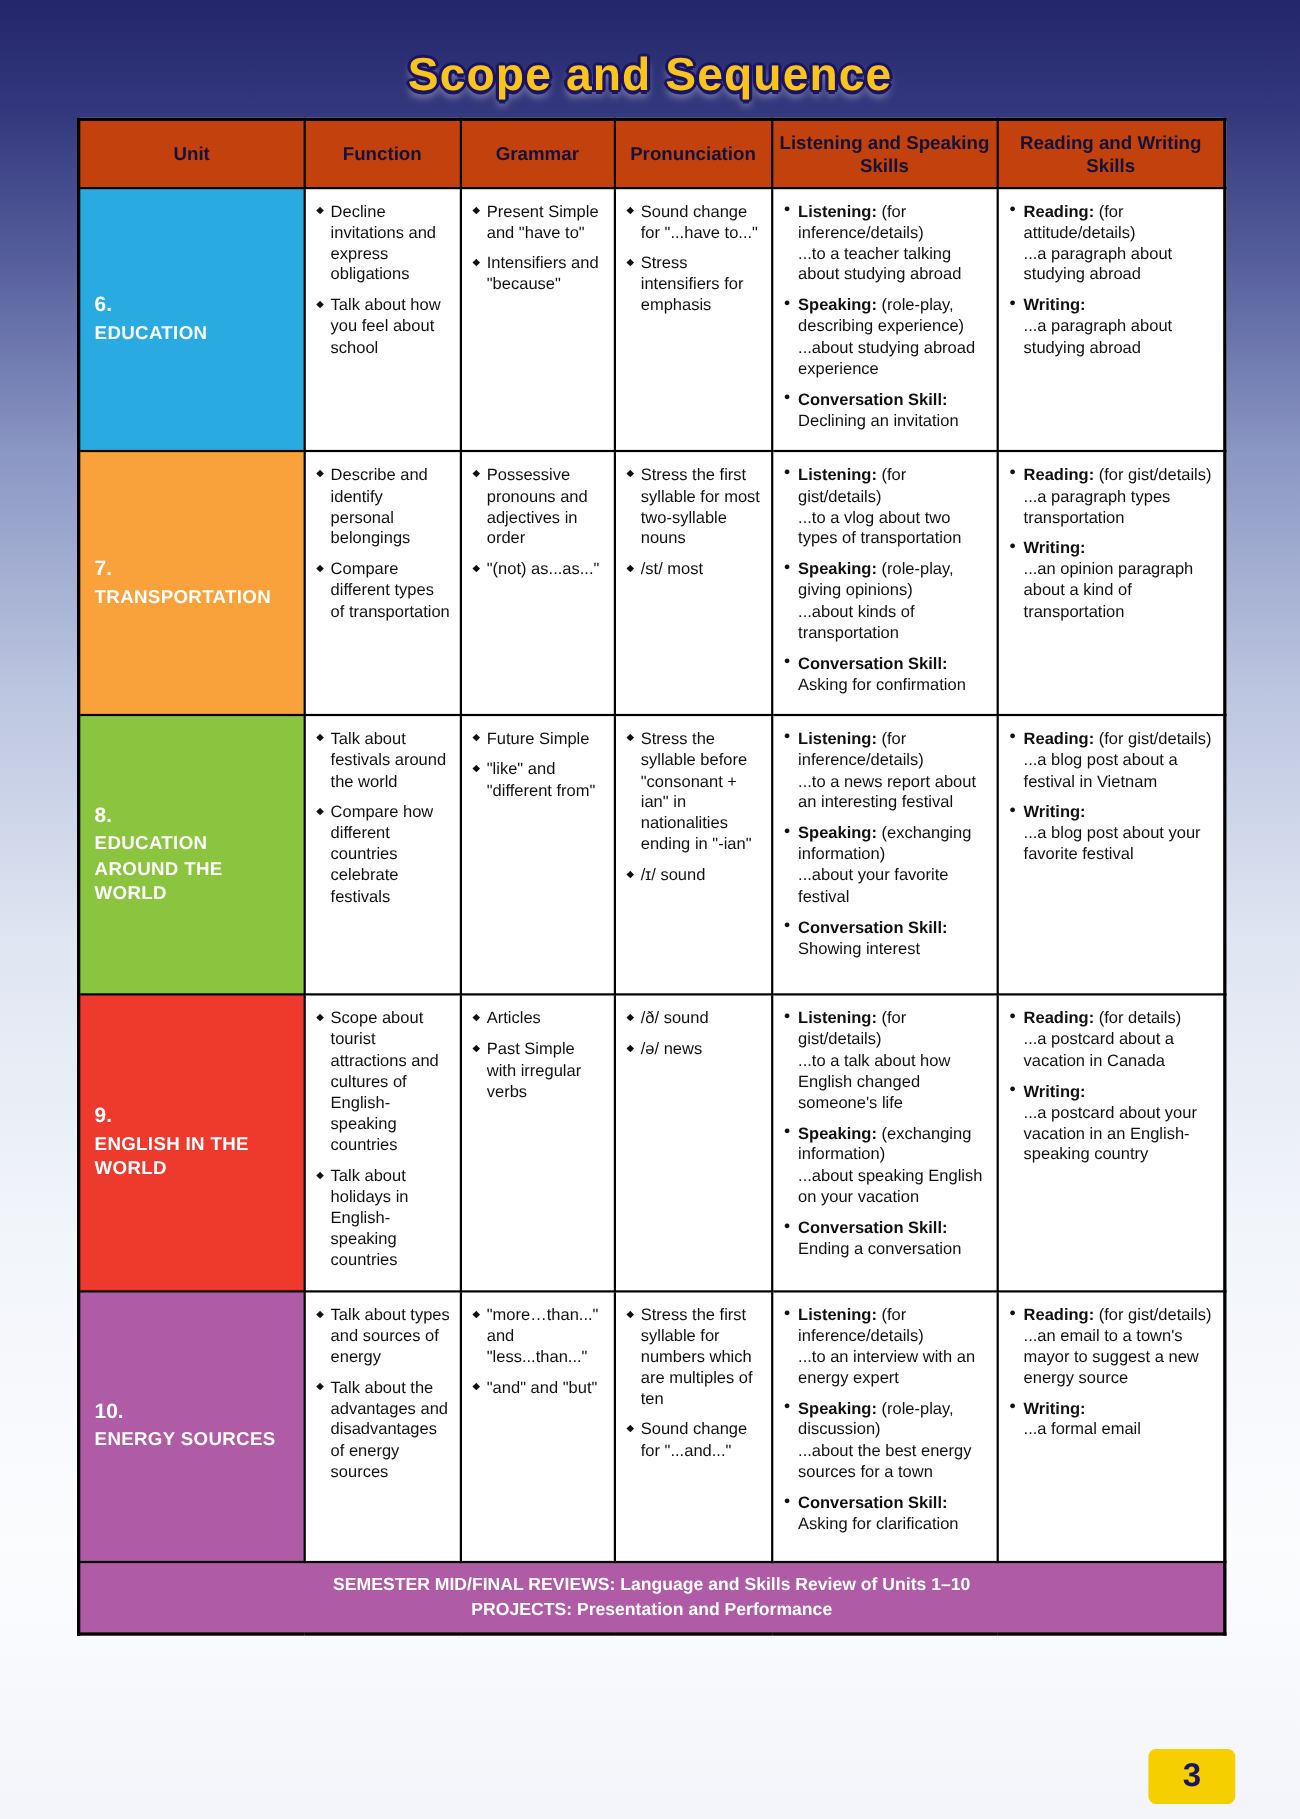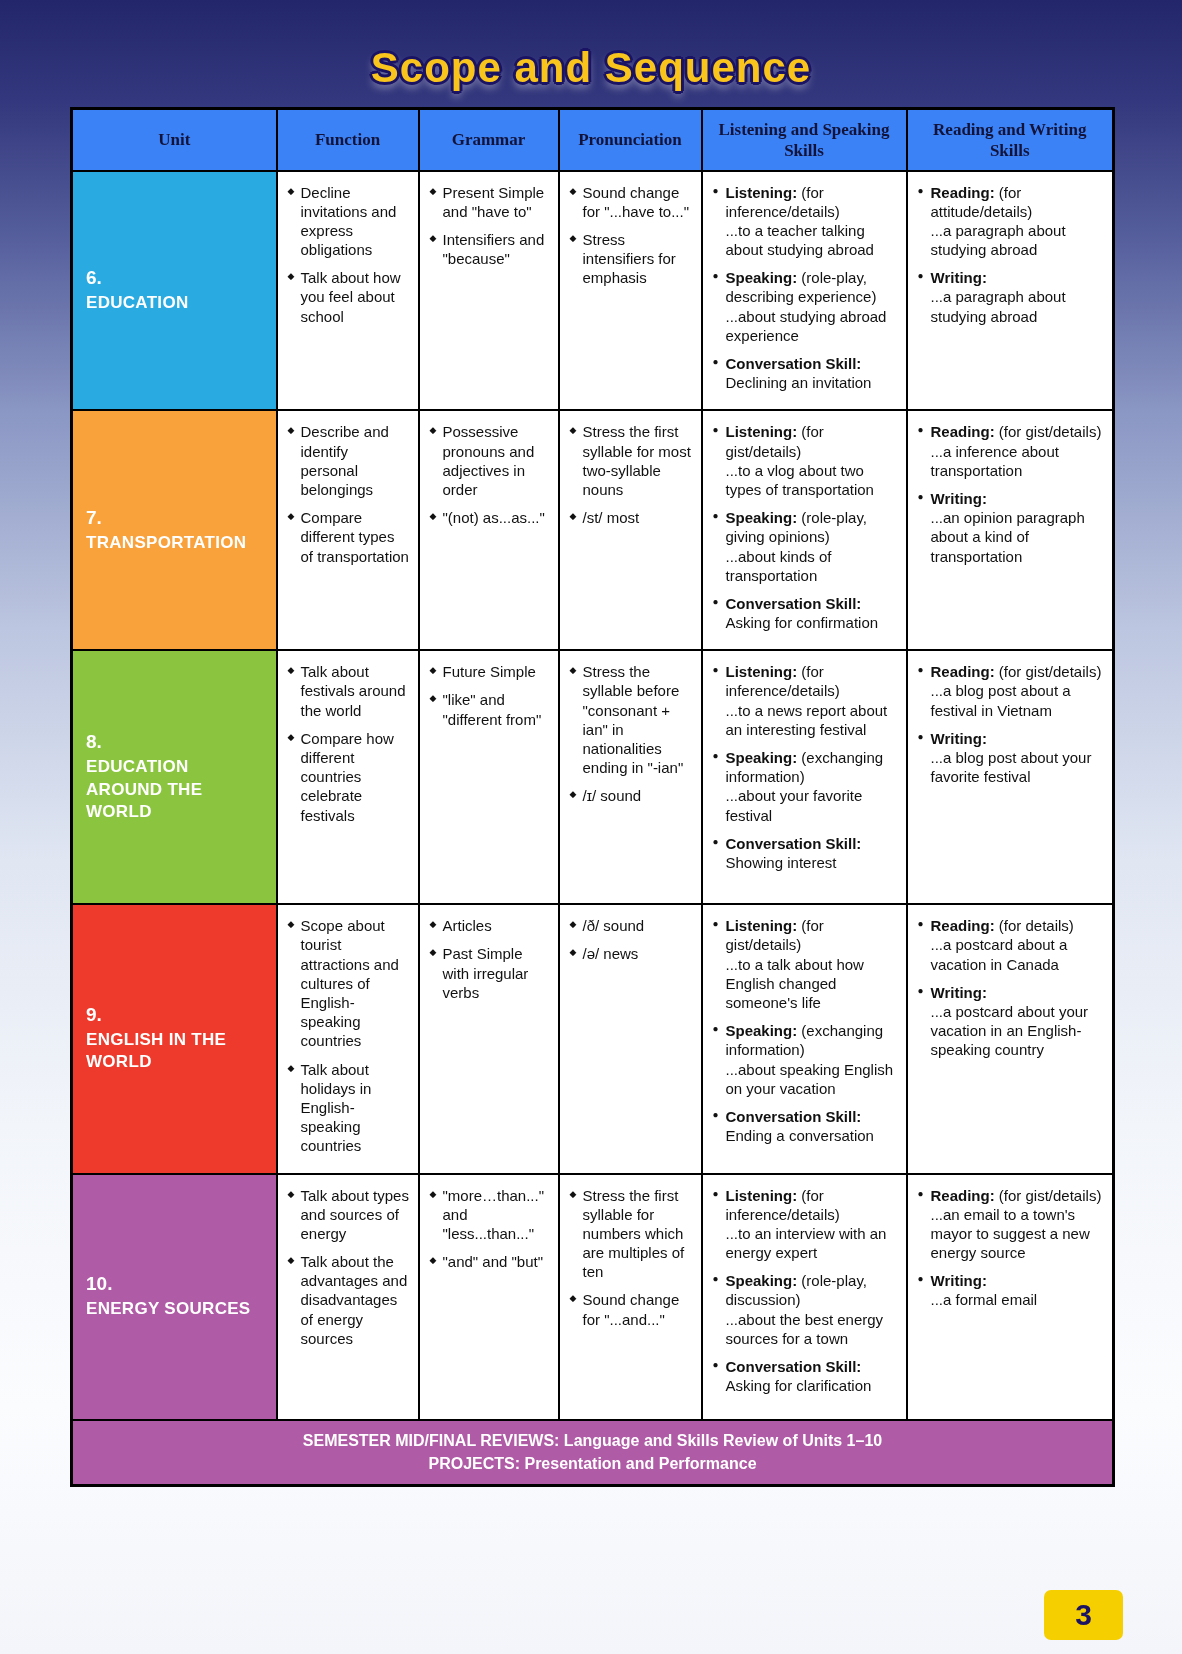--- a/index.html
+++ b/index.html
@@ -81,21 +81,21 @@
   <table class="scope-table">
     <colgroup>
       <col style="width:205px">
         <col style="width:142px">
         <col style="width:140px">
       <col style="width:143px">
         <col style="width:205px">
         <col style="width:207px">
     </colgroup>
     <thead>
-      <tr style="background: #3b82f6; font-family: Liberation Serif, serif;">
+      <tr style="background: #c2410c;">
         <th>Unit</th>
         <th>Function</th>
         <th>Grammar</th>
         <th>Pronunciation</th>
         <th>Listening and Speaking Skills</th>
         <th>Reading and Writing Skills</th>
       </tr>
     </thead>
     <tbody id="table-body">
   <tr class="unit-row">
@@ -161,21 +161,21 @@
           </td>
     <td class="content-cell">
             <ul class="cell-list">
               <li><span class="bullet dot">●</span><span class="skill-label">Listening: </span><span class="skill-intro">(for gist/details)</span><div class="skill-body">...to a vlog about two types of transportation</div></li>
               <li><span class="bullet dot">●</span><span class="skill-label">Speaking: </span><span class="skill-intro">(role-play, giving opinions)</span><div class="skill-body">...about kinds of transportation</div></li>
               <li><span class="bullet dot">●</span><span class="skill-label">Conversation Skill: </span><div class="skill-body">Asking for confirmation</div></li>
             </ul>
           </td>
     <td class="content-cell">
             <ul class="cell-list">
-              <li><span class="bullet dot">●</span><span class="skill-label">Reading: </span><span class="skill-intro">(for gist/details)</span><div class="skill-body">...a inference about transportation</div></li>
+              <li><span class="bullet dot">●</span><span class="skill-label">Reading: </span><span class="skill-intro">(for gist/details)</span><div class="skill-body">...a paragraph types transportation</div></li>
               <li><span class="bullet dot">●</span><span class="skill-label">Writing: </span><div class="skill-body">...an opinion paragraph about a kind of transportation</div></li>
             </ul>
           </td>
   </tr>
 
   <tr class="unit-row">
     <td class="unit-cell" style="background: rgb(139, 197, 64);">
       <div class="unit-number">8.</div>
       <div class="unit-name">EDUCATION AROUND THE WORLD</div>
     </td>

